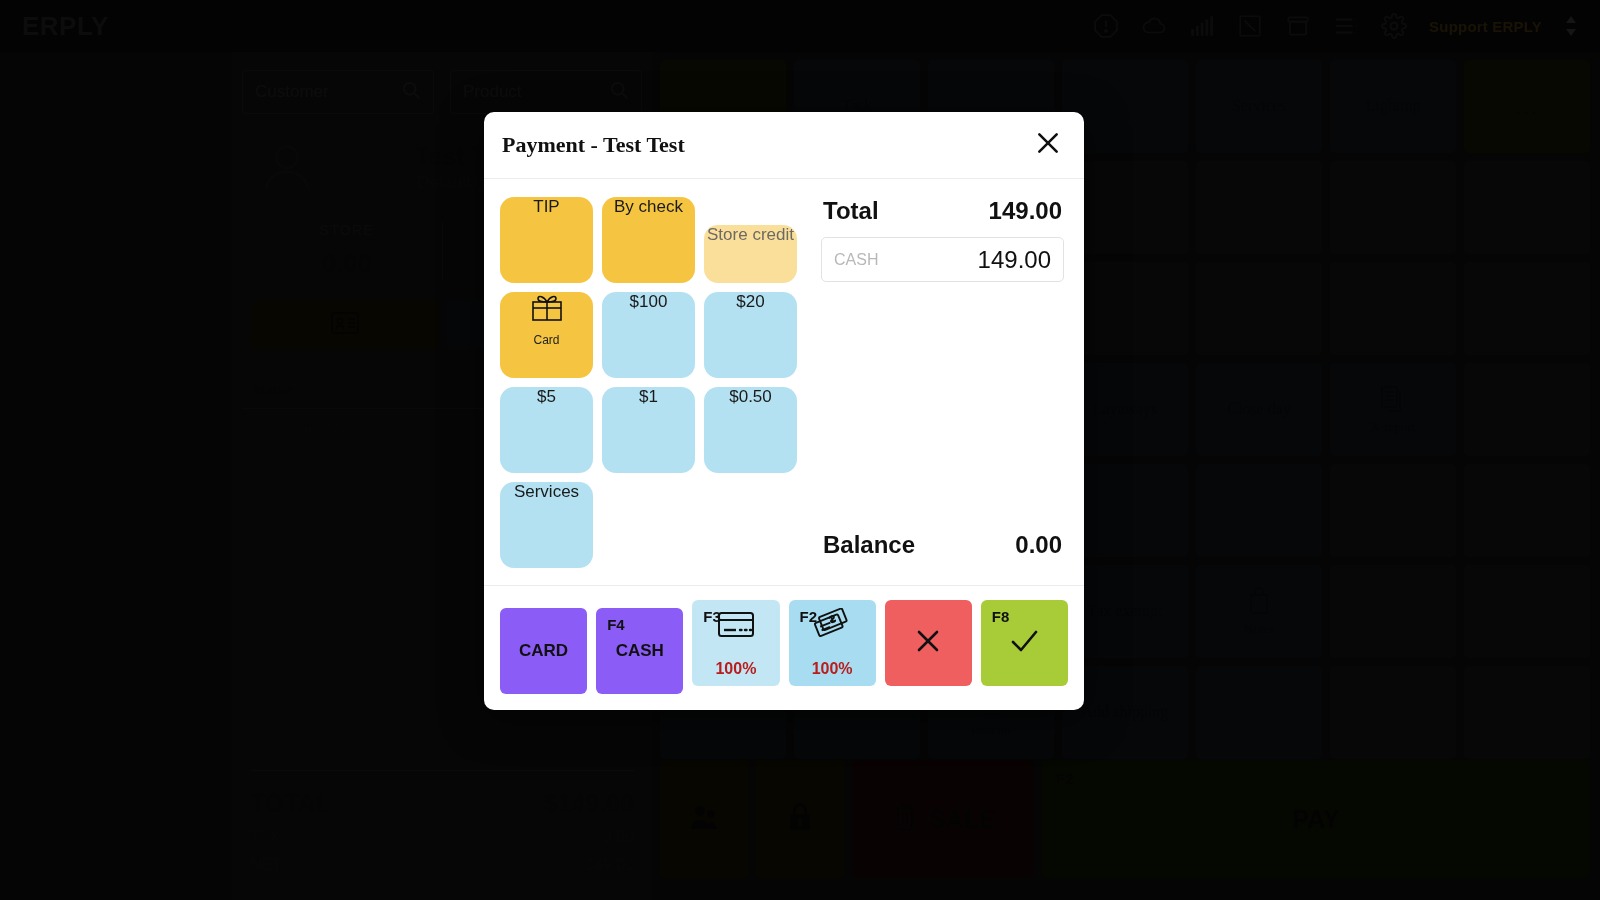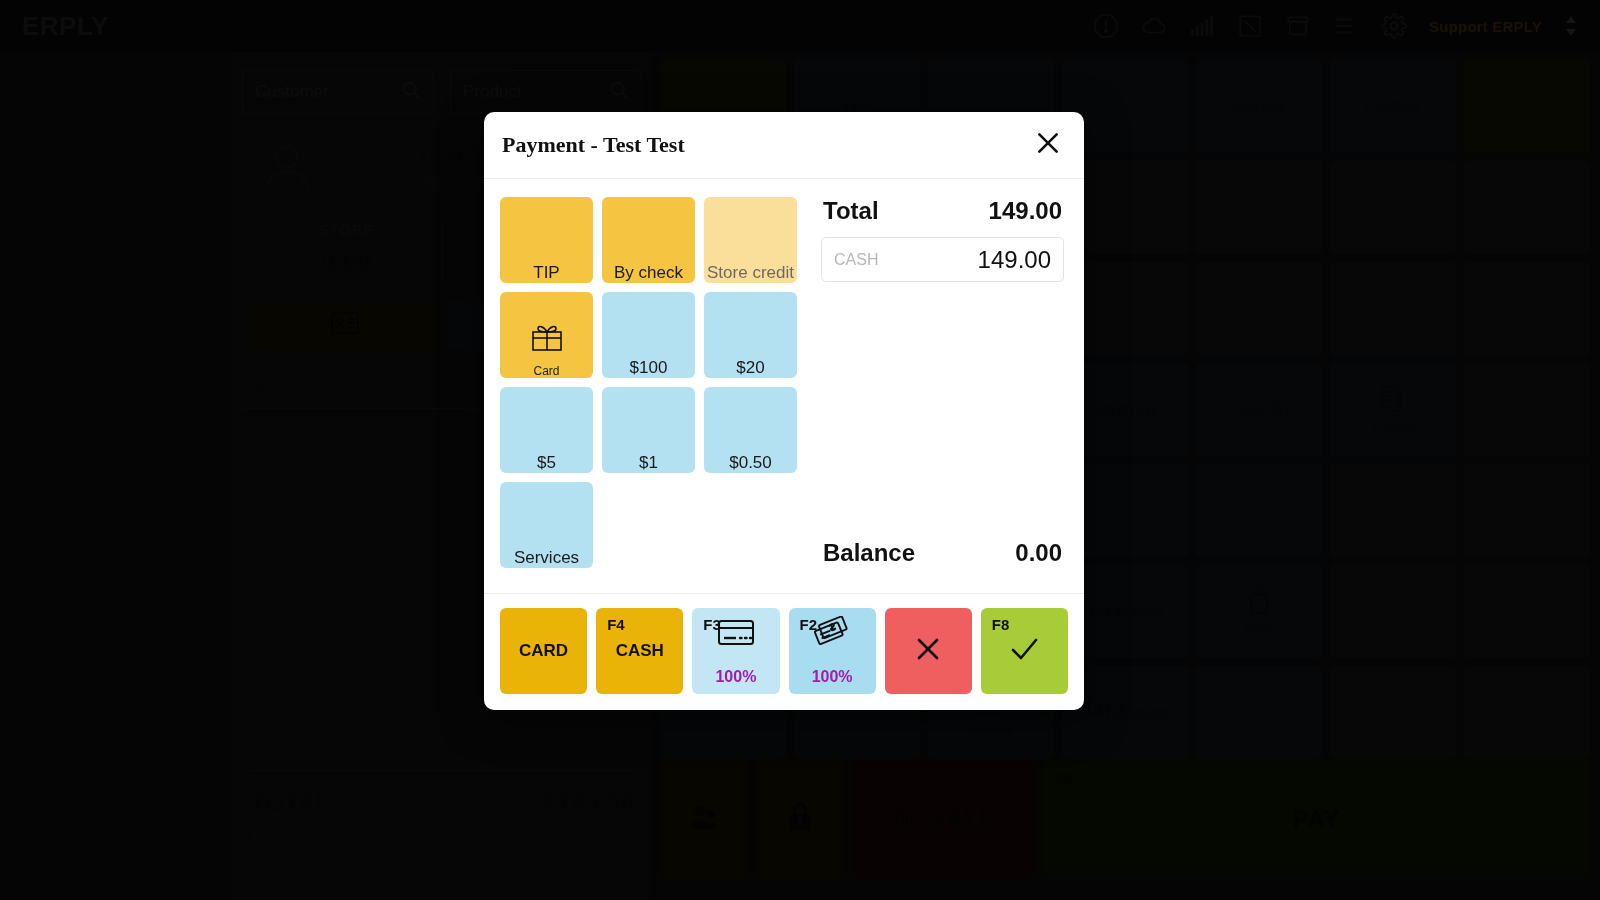--- a/index.html
+++ b/index.html
@@ -157,27 +157,27 @@
   .close-btn svg { width: 26px; height: 26px; color: #111; }
 
   .modal-body { flex: 1; display: flex; padding: 18px 16px 0 16px; }
 
   .denoms {
     display: grid; grid-template-columns: repeat(3, 93px);
     grid-auto-rows: 86px; gap: 9px;
     align-content: start;
   }
   .dbtn {
-    border-radius: 6px; display: flex; flex-direction: column;
-    align-items: center; justify-content: flex-end;
+    border-radius: 14px; display: flex; flex-direction: column;
+    align-items: center; justify-content: flex-start;
     font-size: 17px; color: #1a1a1a; cursor: pointer; text-align: center;
     line-height: 1.2;
   }
   .dbtn.yellow { background: #f5c542; }
-  .dbtn.lightyellow { background: #fadf9b; color: #6d6a63; }
+  .dbtn.lightyellow { background: #fadf9b; color: #6d6a63; margin-top: 28px; }
   .dbtn.blue { background: #b3e1f2; }
   .dbtn svg { width: 34px; height: 30px; color: #111; }
   .dbtn .sub { font-size: 12px; margin-top: 6px; color: #222; }
 
   .paysummary {
     flex: 1; padding-left: 24px; padding-right: 4px;
     display: flex; flex-direction: column;
   }
   .sumrow { display: flex; align-items: baseline; padding: 0 2px; }
   .sumrow .lbl { font-size: 24px; font-weight: bold; color: #111; flex: 1; }
@@ -196,23 +196,23 @@
     padding: 14px 16px 16px 16px;
     display: flex; gap: 9px;
   }
   .fbtn {
     width: 93px; height: 86px; border-radius: 6px; position: relative;
     display: flex; flex-direction: column; align-items: center; justify-content: center;
     cursor: pointer;
   }
   .fbtn .fkey { position: absolute; top: 8px; left: 11px; font-size: 15px; font-weight: bold; color: #111; }
   .fbtn .lbl { font-size: 17px; font-weight: bold; color: #111; }
-  .fbtn .pct { font-size: 16px; font-weight: bold; color: #a21caf; margin-top: 16px; }
+  .fbtn .pct { font-size: 16px; font-weight: bold; color: #b91c1c; margin-top: 16px; }
   .fbtn svg { width: 38px; height: 32px; color: #111; }
-  .fbtn.teal { background: #eab308; }
+  .fbtn.teal { background: #8b5cf6; margin-top: 8px; }
   .fbtn.paleblue { background: #c3e6f5; }
   .fbtn.midblue { background: #a8dcf0; }
   .fbtn.red { background: #ef5f5f; }
   .fbtn.green { background: #a8cb38; }
 </style>
 </head>
 <body>
 
 <div id="app">
 

